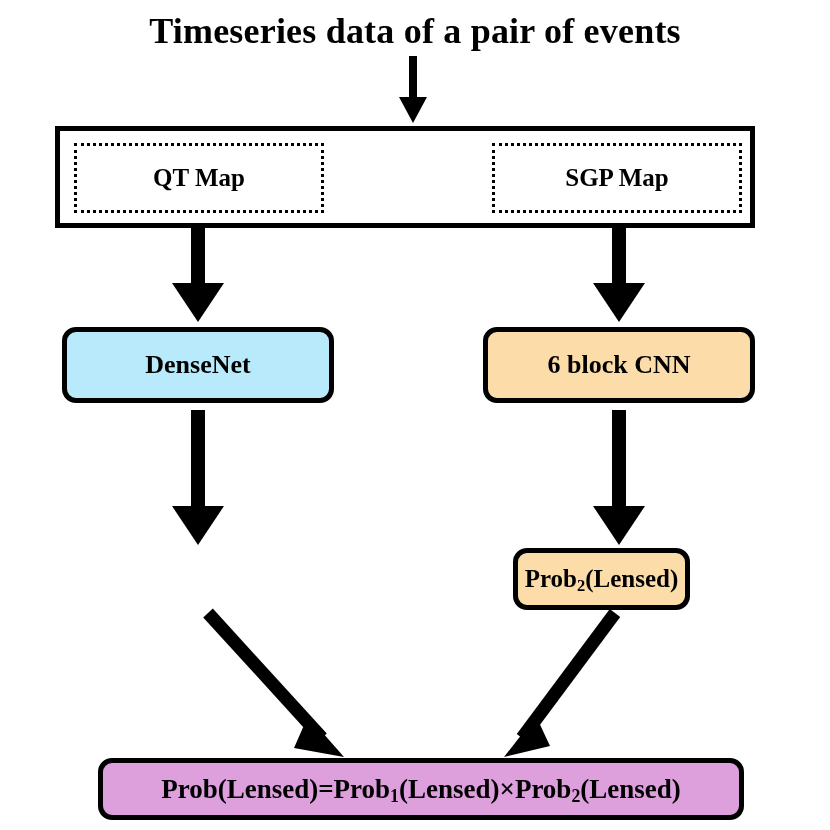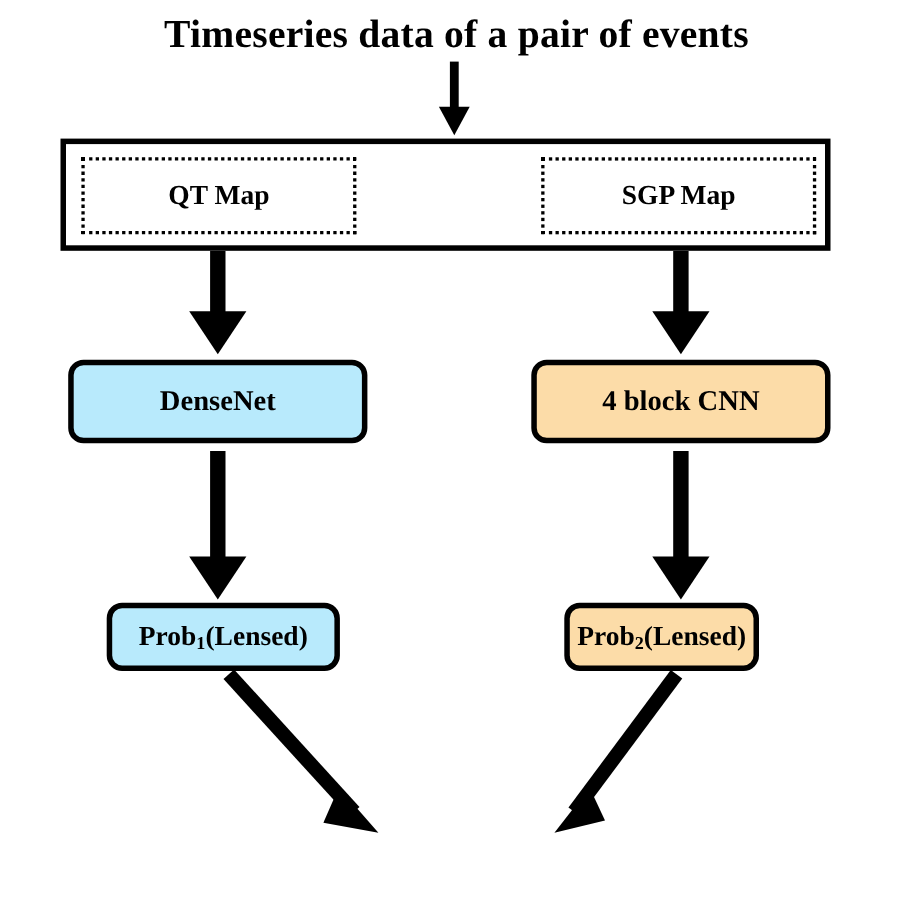--- a/index.html
+++ b/index.html
@@ -187,25 +187,25 @@
     <div class="dotted-box sgp">
       <span>SGP Map</span>
     </div>
   </div>
 
   <div class="node node-densenet" style="background:#B8EAFC">
     <span>DenseNet</span>
   </div>
 
   <div class="node node-cnn" style="background:#FCDCA8">
-    <span>4 block CNN</span>
-  </div>
-
-  <div class="node node-prob1" style="background:#B8EAFC">
-    <span><span>Prob</span><sub>1</sub><span>(Lensed)</span></span>
-  </div>
+    <span>6 block CNN</span>
+  </div>
+
 
   <div class="node node-prob2" style="background:#FCDCA8">
     <span><span>Prob</span><sub>2</sub><span>(Lensed)</span></span>
   </div>
 
+  <div class="node node-result" style="background:#DDA0DD">
+    <span><span>Prob(Lensed)=Prob</span><sub>1</sub><span>(Lensed)×Prob</span><sub>2</sub><span>(Lensed)</span></span>
+  </div>
 
 </div>
 
 </body></html>

